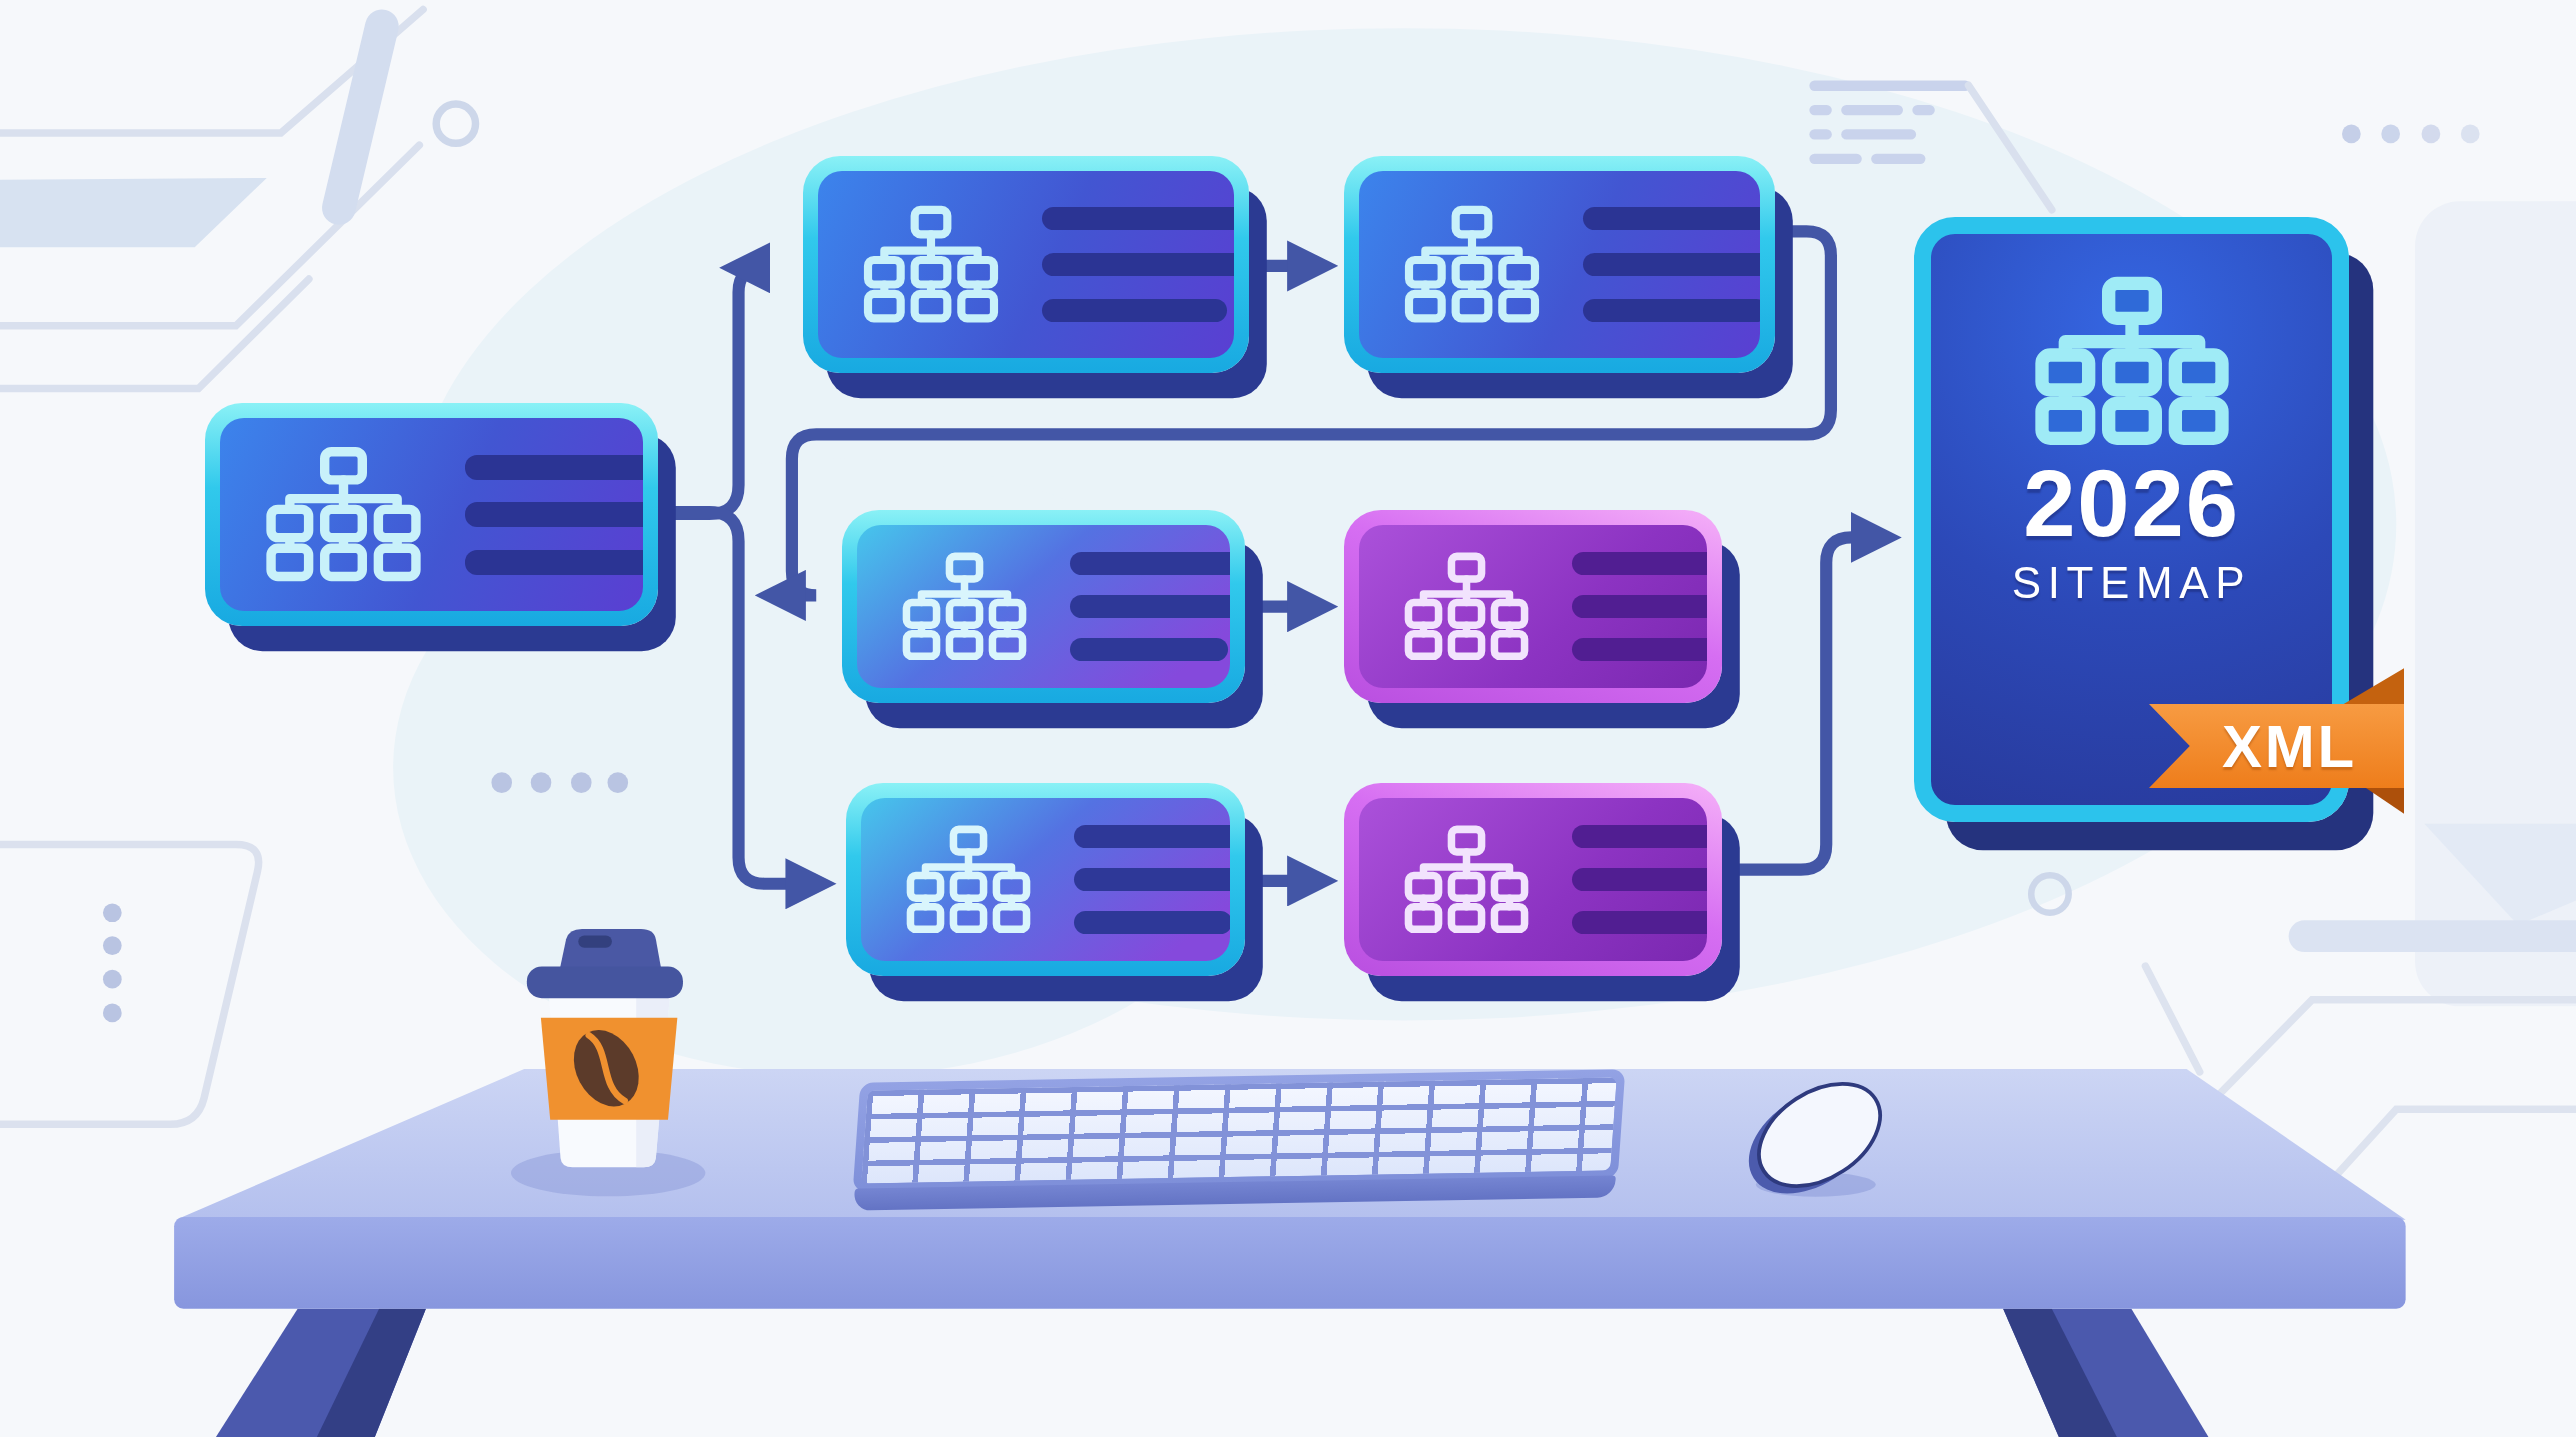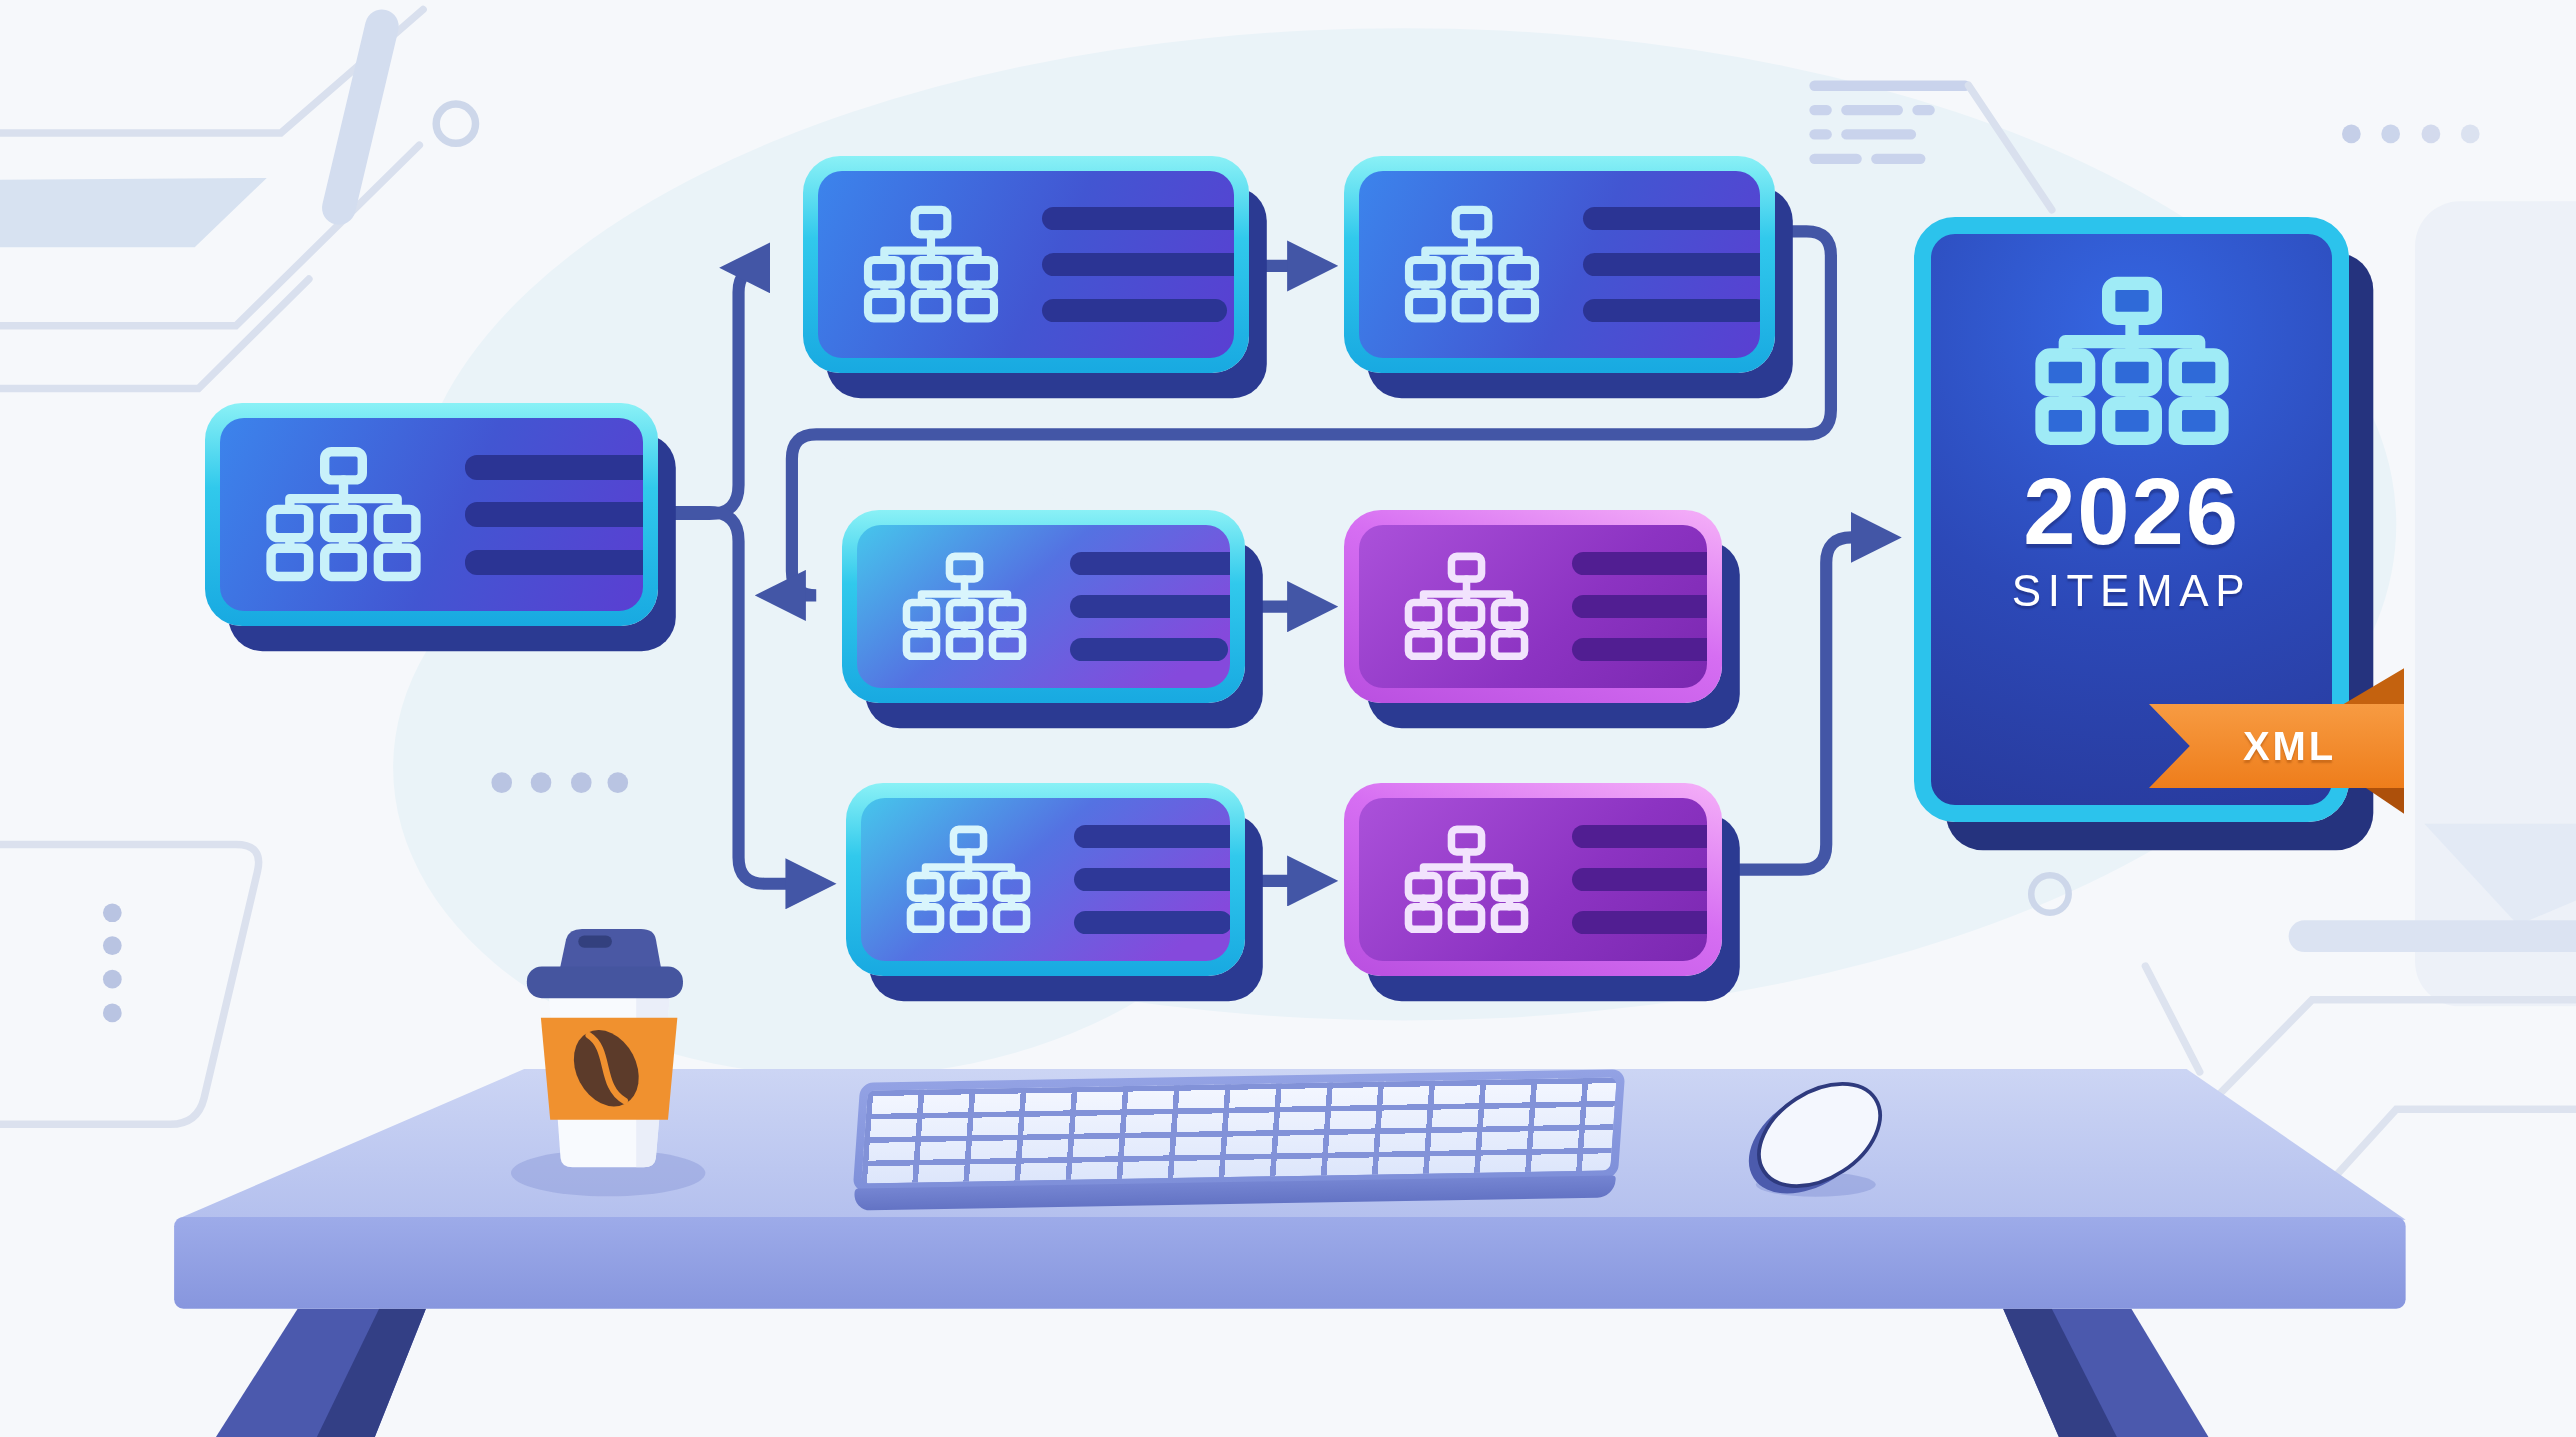--- a/index.html
+++ b/index.html
@@ -44,32 +44,32 @@
 
   
   .poster{position:absolute;left:1914px;top:217px;width:435px;height:605px;box-sizing:border-box;
         border:17px solid #2cc3ec;border-radius:41px;
         background:radial-gradient(circle at 50% 16%,#3566e2 0%,#2c49b8 55%,#283a9c 100%);
         box-shadow:28px 32px 0 -3.7px #25337e;
         display:flex;flex-direction:column;align-items:center;}
   .poster-icon{margin-top:41px;width:200px;color:#9febf6;}
   .poster-icon rect{fill:#2f6ad8;stroke:currentColor;stroke-width:8;stroke-linejoin:round;}
   .poster-icon path{fill:none;stroke:currentColor;stroke-width:8;stroke-linecap:round;}
-  .poster-year{margin-top:18px;font-size:94px;font-weight:800;color:#ffffff;line-height:1;
+  .poster-year{margin-top:10px;font-size:94px;font-weight:800;color:#ffffff;line-height:1;
         letter-spacing:1.9px;text-shadow:0 3.7px 1.9px rgba(16,24,80,.35);}
   .poster-title{margin-top:7.5px;font-size:44px;font-weight:400;color:#ffffff;letter-spacing:6.6px;
         text-shadow:0 2.8px 1.9px rgba(16,24,80,.35);}
   .ribbon-fold{position:absolute;background:#c4620f;}
   .fold-top{left:2342px;top:666px;width:62px;height:39px;clip-path:polygon(0 100%,100% 100%,100% 6%);}
   .fold-bottom{left:2363px;top:786px;width:41px;height:29px;clip-path:polygon(0 0,100% 0,100% 96%);background:#ad500b;}
   .ribbon{position:absolute;left:2149px;top:704px;width:255px;height:84px;
         background:linear-gradient(180deg,#f79b42 0%,#ee7d1b 100%);
         clip-path:polygon(0 0,100% 0,100% 100%,0 100%,16% 50%);
         display:flex;align-items:center;justify-content:center;}
-  .ribbon-label{padding-left:26px;font-size:40px;font-weight:800;color:#ffffff;letter-spacing:2.8px;
+  .ribbon-label{padding-left:26px;font-size:60px;font-weight:800;color:#ffffff;letter-spacing:2.8px;
         text-shadow:0 2.8px 1.9px rgba(140,60,0,.35);}
 
   
   .keyboard{position:absolute;left:857px;top:1076px;width:764px;height:109px;border-radius:13px;
         background:linear-gradient(180deg,#93a2e4,#7e8fd9);
         transform:skewX(-5deg) rotate(-1deg);}
   .keyboard:after{content:"";position:absolute;left:1.9px;right:1.9px;bottom:-19px;height:22.5px;
         border-radius:3.7px 3.7px 17px 17px;background:linear-gradient(180deg,#7585d2,#6373c4);}
   .keys{position:absolute;left:8.4px;top:8.4px;right:8.4px;bottom:8.4px;border-radius:7.5px;
         background:

